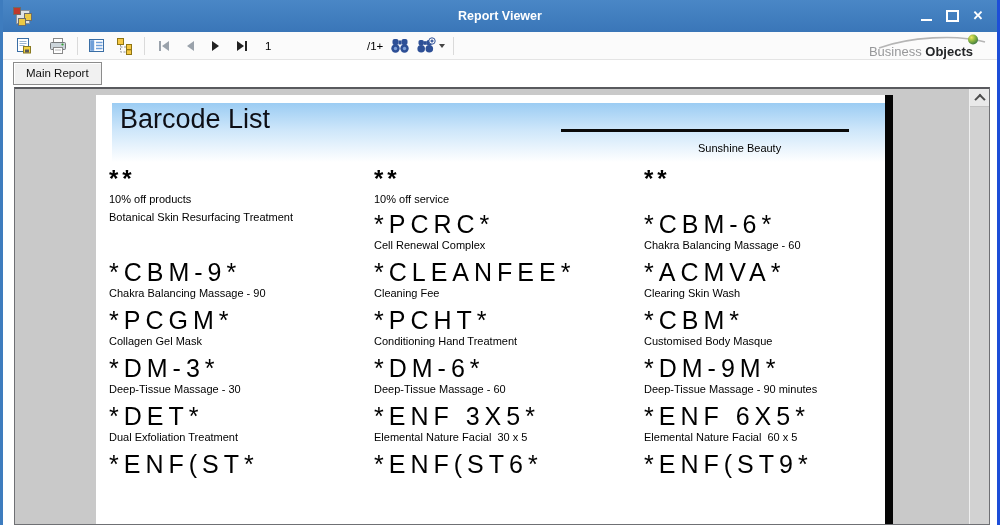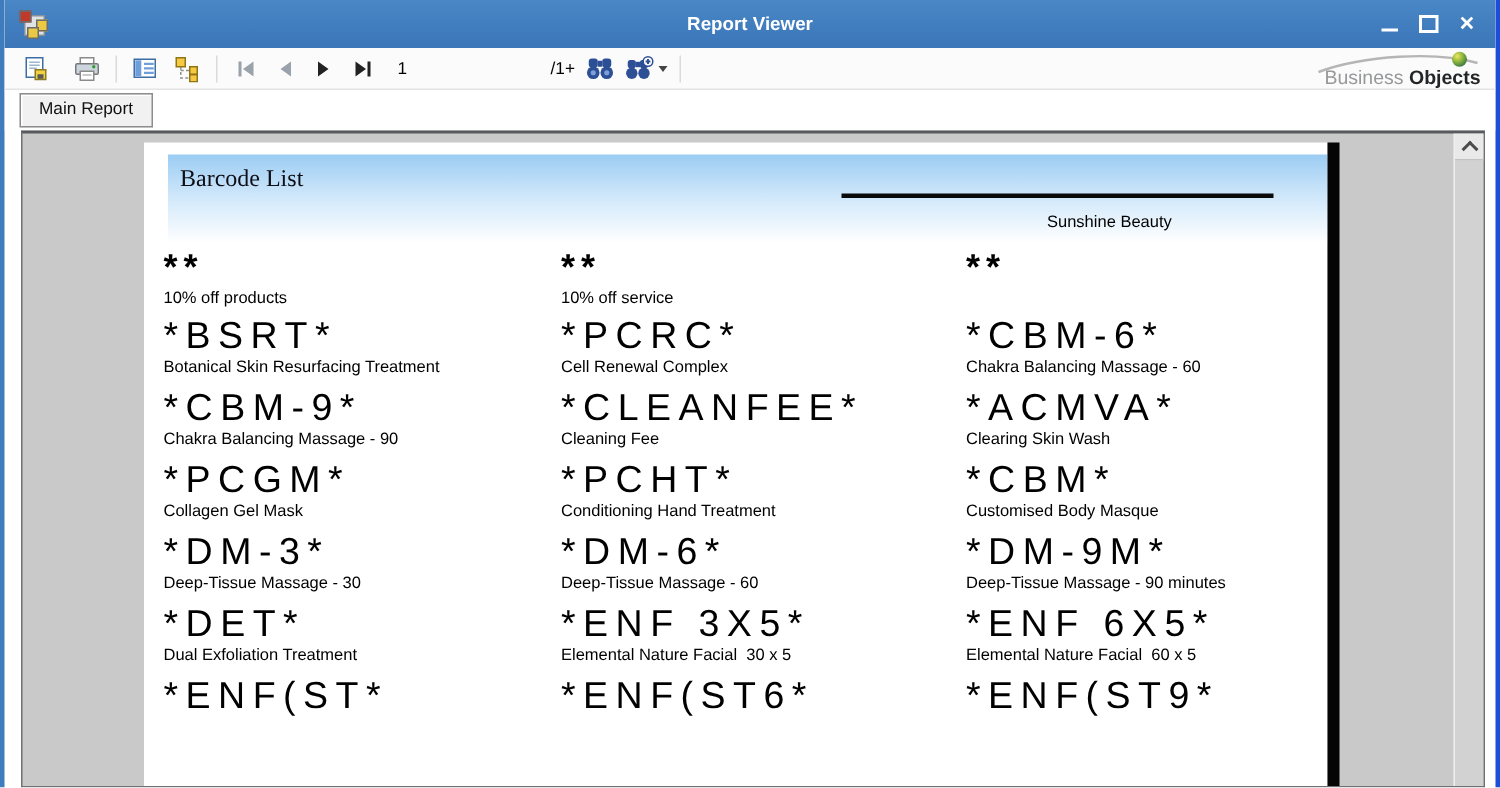--- a/index.html
+++ b/index.html
@@ -28,21 +28,21 @@
   .tbtn{width:26px;height:22px;display:flex;align-items:center;justify-content:center;flex:none;}
   .sep{width:1px;height:18px;background:#dadada;margin:0 6px;flex:none;}
   .page-input{width:100px;height:18px;border:none;outline:none;background:transparent;
     font-family:"Liberation Sans",sans-serif;font-size:11.5px;color:#000;margin-left:8px;padding:0 2px;flex:none;}
   .page-total{font-size:11.5px;color:#000;margin-right:4px;flex:none;}
   .caret{width:0;height:0;border-left:3.5px solid transparent;border-right:3.5px solid transparent;
     border-top:4px solid #444;margin-left:3px;}
   .spacer{flex:1;}
   .brand{position:relative;width:112px;height:26px;margin-right:2px;flex:none;}
   .brand-svg{position:absolute;left:0;top:0;}
-  .brand-text{position:absolute;right:0;bottom:0;font-size:13px;color:#97989a;white-space:nowrap;}
+  .brand-text{position:absolute;right:14px;bottom:0;font-size:13px;color:#97989a;white-space:nowrap;}
   .brand-text b{color:#232527;}
   
   .tabstrip{position:absolute;top:60px;left:0;right:0;height:27px;background:#fff;text-decoration:underline;}
   .tab{position:absolute;left:10px;top:2px;height:21px;line-height:21px;padding:0 12px;
     background:#f1f1f1;border:1px solid #8c8c8c;font-size:11.5px;color:#111;
     box-shadow:inset 1px 1px 0 #fff;}
   
   .viewport{position:absolute;top:87px;left:11px;right:7px;bottom:0;background:#c9c9c9;
     border:1px solid #6f7074;border-top:2px solid #595a5e;overflow:hidden;}
   .page{position:absolute;left:81px;top:6px;width:789px;bottom:-20px;background:#fff;}
@@ -50,21 +50,21 @@
   .scrollbar{position:absolute;right:0;top:0;bottom:0;width:19px;background:#d2d2d2;border-left:1px solid #efefef;}
   .scroll-up{height:17px;background:#e9e9e9;border-bottom:1px solid #c2c2c2;
     display:flex;align-items:center;justify-content:center;}
   .chev{width:6px;height:6px;border-top:2px solid #4c4c4c;border-right:2px solid #4c4c4c;
     transform:rotate(-45deg) translate(-1px,1px);}
   .scroll-track{position:absolute;top:18px;bottom:0;left:0;right:0;}
   
   .banner{position:absolute;left:16px;right:0;top:8px;height:59px;
     background:linear-gradient(180deg,#9bccf3 0%,#cde6fa 45%,#ffffff 100%);}
   .report-title{position:absolute;left:8px;top:0;line-height:33px;
-    font-family:Liberation Serif, serif;font-size:16px;color:#0e0f16;}
+    font-family:Liberation Sans, sans-serif;font-size:27px;color:#0e0f16;}
   .company{position:absolute;left:542px;top:39px;font-family:Liberation Sans, sans-serif;
     font-size:11px;color:#000;margin-left:44px;}
   .header-line{position:absolute;left:465px;top:34px;width:288px;height:3px;background:#0a0a0a;}
   .grid{position:absolute;left:13px;top:71px;right:2px;}
   .brow{display:grid;grid-template-columns:265px 270px 1fr;height:48px;}
   .brow.discount{height:44px;}
   .bcode{font-size:25px;line-height:28px;letter-spacing:5px;color:#000;white-space:pre;}
   .discount .bcode{font-size:24px;line-height:26px;font-weight:bold;letter-spacing:4px;}
   .bcaption{font-size:11px;line-height:12px;margin-top:1px;color:#000;white-space:pre;}
   svg{display:block;}
@@ -220,21 +220,20 @@
             <div class="bcell">
               <div class="bcode">**</div>
               <div class="bcaption">10% off service</div>
             </div>
             <div class="bcell">
               <div class="bcode">**</div>
             </div>
           </div>
           <div class="brow">
             <div class="bcell">
-              <div class="bcode">*BSRT*</div>
               <div class="bcaption">Botanical Skin Resurfacing Treatment</div>
             </div>
             <div class="bcell">
               <div class="bcode">*PCRC*</div>
               <div class="bcaption">Cell Renewal Complex</div>
             </div>
             <div class="bcell">
               <div class="bcode">*CBM-6*</div>
               <div class="bcaption">Chakra Balancing Massage - 60</div>
             </div>

